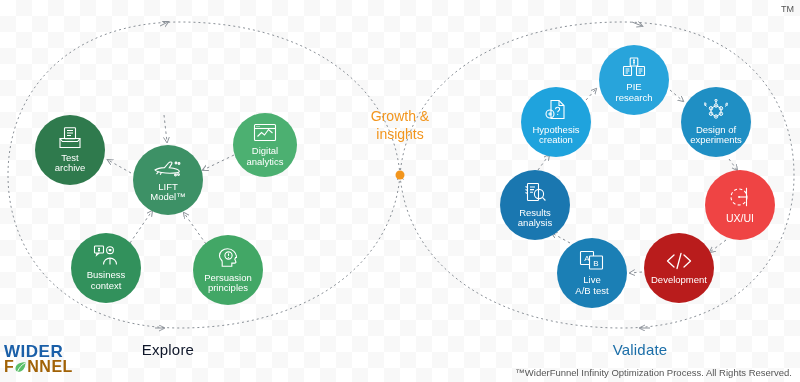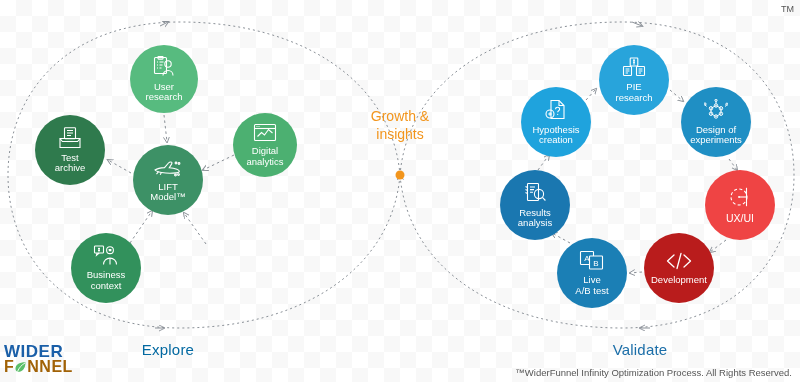--- a/index.html
+++ b/index.html
@@ -32,21 +32,21 @@
     transform:translate(-50%,-50%);
     box-sizing:border-box;
   }
   .node .ico{display:block;margin-bottom:2px;}
   .node .lbl{display:block;padding:0 3px;}
 
   .sect-label{
     position:absolute;transform:translate(-50%,0);
     font-size:15px;letter-spacing:.2px;
   }
-  #explore-label{color:#0369a1;}
+  #explore-label{color:#0f172a;}
   #validate-label{color:#1b6ea8;}
 
   #center-text{
     position:absolute;transform:translate(-50%,0);
     color:#f2951c;font-size:14px;line-height:1.25;text-align:center;
     white-space:pre-line;
   }
   #center-dot{
     position:absolute;width:9px;height:9px;border-radius:50%;
     background:#f2951c;transform:translate(-50%,-50%);
@@ -117,34 +117,20 @@
       <path d="M586,100 L596,89" marker-end="url(#arrow)"></path>
       <path d="M670,90  L683,101" marker-end="url(#arrow)"></path>
       <path d="M729,159 L737,170" marker-end="url(#arrow)"></path>
       <path d="M726,240 L710,252" marker-end="url(#arrow)"></path>
       <path d="M642,272 L630,273" marker-end="url(#arrow)"></path>
       <path d="M570,243 L552,233" marker-end="url(#arrow)"></path>
       <path d="M538,170 L549,155" marker-end="url(#arrow)"></path>
     </g>
   </svg>
 
-  <div class="node" style="left:164px;top:79px;width:68px;height:68px;background:#57bb7f;font-size:9.5px;">
-    <span class="ico">
-      <svg width="24" height="22" viewBox="0 0 24 22" fill="none" stroke="#ffffff" stroke-width="1.1">
-        <rect x="2.5" y="1.5" width="12" height="16" rx="1"></rect>
-        <rect x="6" y="0.5" width="5" height="2.6" rx="0.6"></rect>
-        <path d="M5 6h1M5 9h1M5 12h1"></path>
-        <path d="M7.5 6h4M7.5 9h3M7.5 12h2"></path>
-        <circle cx="16" cy="8" r="3.2"></circle>
-        <path d="M11 19.5c0-3 2.2-5 5-5s5 2 5 5"></path>
-      </svg>
-    </span>
-    <span class="lbl" style="white-space: pre-line;">User
-research</span>
-  </div>
 
   <div class="node" style="left:70px;top:150px;width:70px;height:70px;background:#2f7a4d;font-size:9.5px;">
     <span class="ico">
       <svg width="24" height="22" viewBox="0 0 24 22" fill="none" stroke="#ffffff" stroke-width="1.1">
         <rect x="6.5" y="0.8" width="11" height="11" rx="0.8"></rect>
         <path d="M9 3.5h6M9 6h6M9 8.5h4"></path>
         <path d="M2 11.5h20v9H2z"></path>
         <path d="M2 11.5l2.4 3h15.2l2.4-3"></path>
         <path d="M9 14.5h6"></path>
       </svg>
@@ -191,20 +177,32 @@
         <circle cx="17" cy="5.2" r="3.4"></circle>
         <path d="M15.6 4.6h2.8M15.8 5.8h2.6"></path>
         <path d="M10.5 19.5c0-3.6 2.9-6.4 6.5-6.4s6.5 2.8 6.5 6.4"></path>
         <path d="M17 13.1v6.4"></path>
       </svg>
     </span>
     <span class="lbl" style="white-space: pre-line;">Business
 context</span>
   </div>
 
+  <div class="node" style="left:228px;top:270px;width:70px;height:70px;background:#42a766;font-size:9.5px;">
+    <span class="ico">
+      <svg width="24" height="22" viewBox="0 0 24 22" fill="none" stroke="#ffffff" stroke-width="1.1">
+        <path d="M20.5 10.5c0-5-4-8.7-9-8.7-4.4 0-8 3-8 6.9 0 2 .9 3.3 1.9 4.3.6.6.8 1.1.8 1.9v4.3h9.6v-3.1h2.9c.9 0 1.4-.6 1.1-1.4l-1-2.6c.4-.5.7-1 .7-1.6z"></path>
+        <circle cx="12.5" cy="8.5" r="3.6"></circle>
+        <path d="M12.5 6.4v2.5"></path>
+        <circle cx="12.5" cy="10.6" r="0.55" fill="#fff" stroke="none"></circle>
+      </svg>
+    </span>
+    <span class="lbl" style="white-space: pre-line;">Persuasion
+principles</span>
+  </div>
 
   <div class="node" style="left:634px;top:80px;width:70px;height:70px;background:#28a4db;font-size:9.5px;">
     <span class="ico">
       <svg width="24" height="21" viewBox="0 0 24 21" fill="none" stroke="#ffffff" stroke-width="1.1">
         <rect x="8.2" y="1" width="7.6" height="8" rx="0.7"></rect>
         <path d="M11 3.3h2M11 5.3h2M12 2.2v5.6"></path>
         <rect x="1.5" y="9.5" width="8" height="9" rx="0.7"></rect>
         <path d="M3.6 12h3.8M3.6 14h3.8M3.6 16h2.4"></path>
         <rect x="14.5" y="9.5" width="8" height="9" rx="0.7"></rect>
         <path d="M16.6 12h3.8M16.6 14h3.8M16.6 16h2.4"></path>

